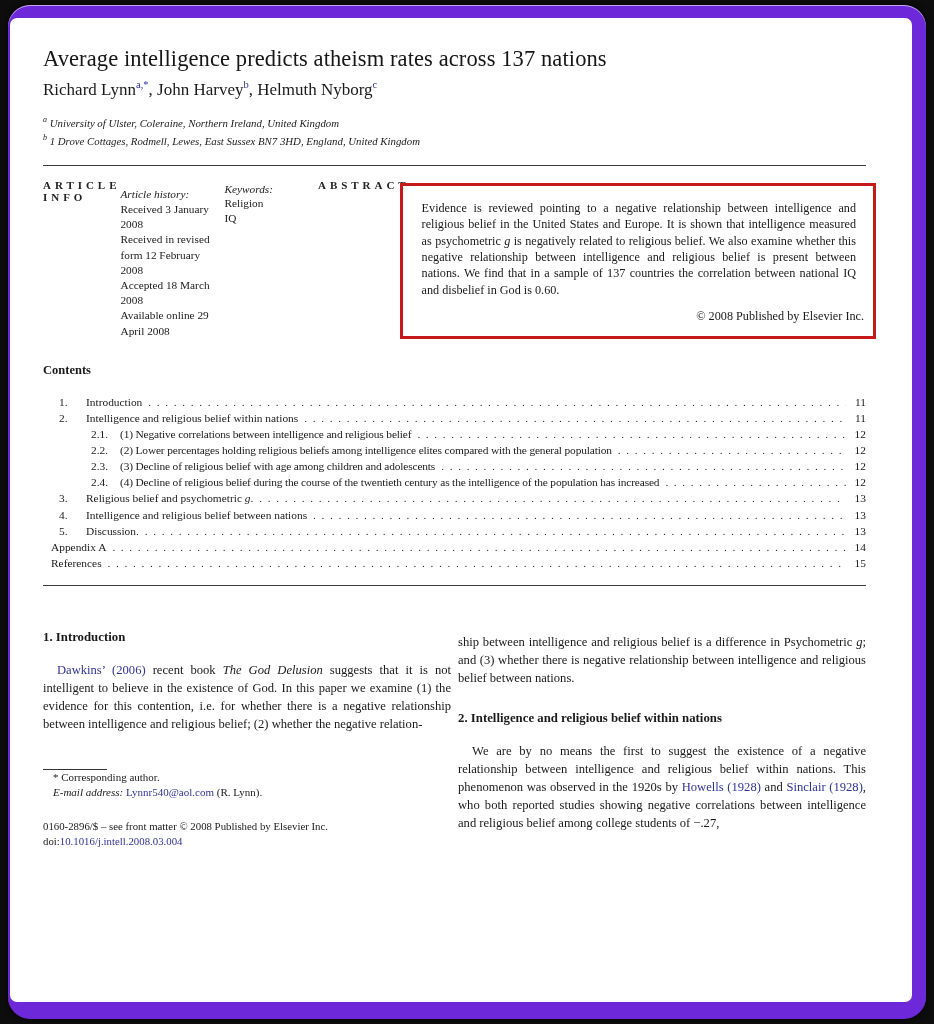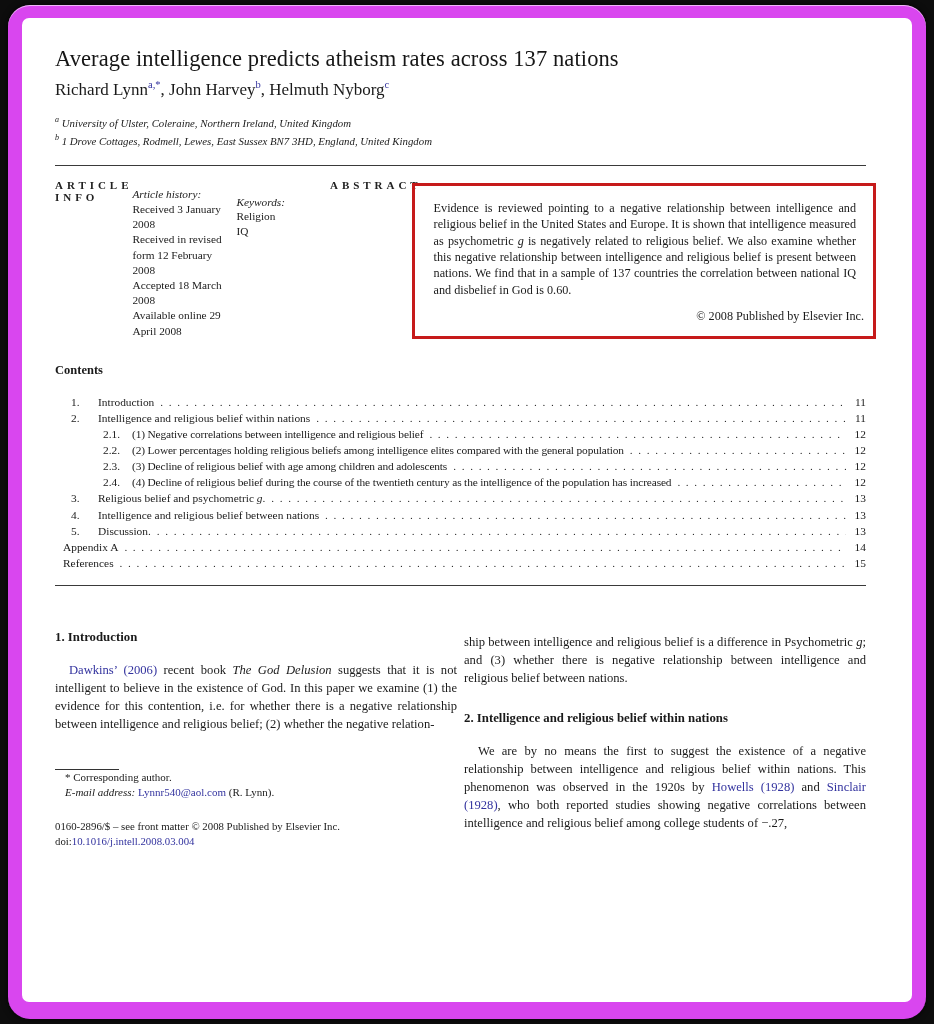--- a/index.html
+++ b/index.html
@@ -7,23 +7,23 @@
   body {
     width: 934px; height: 1024px;
     background: #0d0d0d;
     font-family: "Liberation Serif", "DejaVu Serif", serif;
     color: #1a1a1a;
     overflow: hidden;
   }
   .card {
     position: absolute; left: 8px; top: 5px;
     width: 918px; height: 1014px;
-    background: #d946ef;
+    background: #6d28d9;
     border-radius: 22px;
-    padding: 13px 14px 17px 14px;
+    padding: 13px 14px 17px 2px;
     box-shadow: 0 0 6px rgba(0,0,0,0.8), inset 0 1px 0 rgba(255,255,255,0.6);
   }
   .sheet {
     background: #ffffff;
     border-radius: 7px;
     width: 100%; height: 100%;
     padding: 26px 46px 0 33px;
     overflow: hidden;
   }
   
@@ -44,21 +44,21 @@
     display: grid; grid-template-columns: 230px 1fr; column-gap: 45px;
     margin-top: 13px;
   }
   .info-col, .abs-col { display: flex; flex-direction: row; }
   .sec-head {
     font-size: 11px; font-weight: bold; letter-spacing: 0.36em; word-spacing: 0.45em;
     color: #222;
   }
   .hist { margin-top: 8px; font-size: 11.3px; line-height: 15.2px; }
   .ital { font-style: italic; }
-  .kw { margin-top: 16px; font-size: 11.3px; line-height: 14.6px; }
+  .kw { margin-top: 3px; font-size: 11.3px; line-height: 14.6px; }
   .info-col .rule-mid { margin-top: 12px; }
   .rule-bottom { margin-top: auto; border: none; border-top: 1.2px solid #555; }
   .abs-box {
     border: 3px solid var(--highlight);
     margin: 4px -10px 0 -10px;
     padding: 4px 7px 4px 9px;
   }
   .abs-text {
     margin: 10px; font-size: 12.2px; line-height: 16.4px; text-align: justify;
   }

